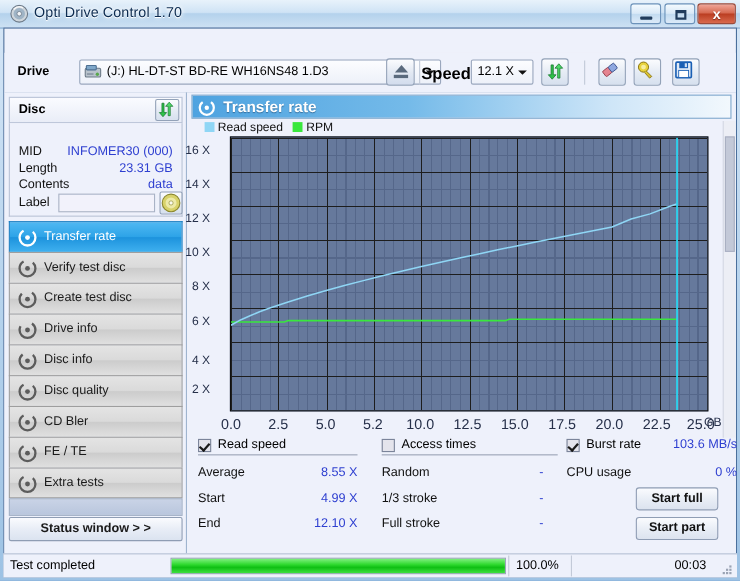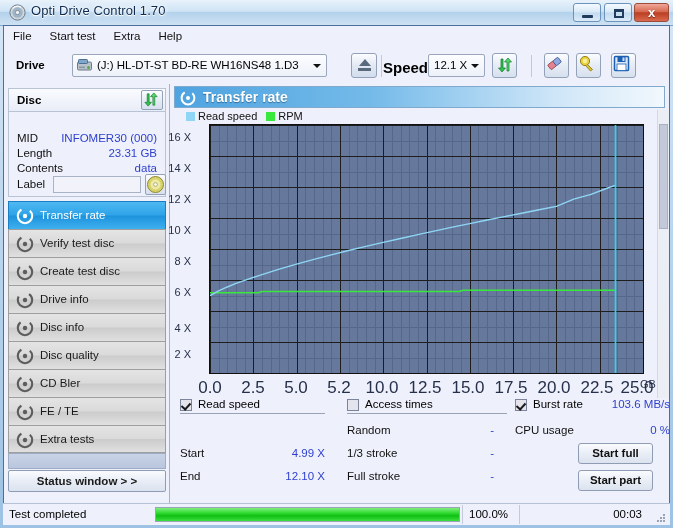--- a/index.html
+++ b/index.html
@@ -63,21 +63,21 @@
   .menu-item{
     float:left;padding:4px 9px 3px 9px;font-size:11.5px;color:#111;cursor:default;
   }
   
   #drivebar{
     position:absolute;left:0;top:22px;width:100%;height:36px;
     background:#eef1fb;border-bottom:1px solid #9fb4cf;
   }
   #drive-label{position:absolute;left:12px;top:11px;font-weight:bold;font-size:11.5px;}
   #drive-combo{
-    position:absolute;left:68px;top:6px;width:255px;height:23px;
+    position:absolute;left:68px;top:6px;width:329px;height:23px;
     background:linear-gradient(180deg,#fcfdff,#edf1f9);
     border:1px solid #9aa7bd;border-radius:2px;box-sizing:border-box;cursor:pointer;
   }
   #drive-combo .dicon{position:absolute;left:3px;top:2px;width:17px;height:17px;}
   #drive-combo .dtext{position:absolute;left:24px;top:4px;font-size:11.5px;white-space:nowrap;}
   .arrow-btn{
     position:absolute;right:2px;top:3px;width:15px;height:15px;cursor:pointer;
   }
   .arrow-btn:after{
     content:"";position:absolute;left:4px;top:6px;
@@ -185,21 +185,21 @@
   #chartwrap{position:absolute;left:4px;top:26px;right:4px;height:288px;}
   #legend{position:absolute;left:12px;top:0;height:13px;}
   .lg{float:left;margin-right:9px;font-size:11px;color:#111;}
   .lg i{display:inline-block;width:9px;height:9px;vertical-align:-1px;margin-right:3px;}
   #plotbox{
     position:absolute;left:35px;top:14px;width:435px;height:250px;
     background:#66799c;border:1px solid #101010;box-sizing:border-box;overflow:hidden;
   }
   #plotsvg{position:absolute;left:0;top:0;}
   .ytick{position:absolute;right:474px;font-size:11px;color:#26304a;text-align:right;width:60px;margin-left:24px;}
-  .xtick{position:absolute;top:268px;font-size:17px;color:#26304a;text-align:center;width:40px;}
+  .xtick{position:absolute;top:268px;font-size:13px;color:#26304a;text-align:center;width:40px;}
   #xunit{position:absolute;left:466px;top:268px;font-size:11px;color:#26304a;}
   
   #vscroll{
     position:absolute;right:0;top:26px;width:11px;height:288px;
     background:#eceef5;border-left:1px solid #d3d8e4;
   }
   #vscroll .thumb{position:absolute;left:1px;top:14px;width:9px;height:105px;background:#c3c9d8;border:1px solid #a9b0c2;box-sizing:border-box;}
   
   #stats{position:absolute;left:4px;top:314px;right:6px;height:118px;}
   .ckrow{position:absolute;top:0;height:16px;}
@@ -261,26 +261,20 @@
     <div class="winbtn" id="btn-max">
         <i></i>
       </div>
     <div class="winbtn" id="btn-close">
         <i>x</i>
       </div>
   </div>
 
   <div class="winframe">
 
-    <div id="menubar">
-      <div class="menu-item">File</div>
-      <div class="menu-item">Start test</div>
-      <div class="menu-item">Extra</div>
-      <div class="menu-item">Help</div>
-    </div>
 
     <div id="drivebar">
       <div id="drive-label">Drive</div>
 
       <div id="drive-combo">
         <svg class="dicon" viewBox="0 0 17 17">
           <rect x="1.5" y="5" width="14" height="8" rx="1.2" fill="#b9c3cc" stroke="#6c7a88"></rect>
           <rect x="2.5" y="2.5" width="9" height="4" rx=".8" fill="#7fa7c9" stroke="#4c6f92"></rect>
           <circle cx="12.5" cy="10.5" r="1.5" fill="#5aa84d"></circle>
           <rect x="3" y="9.5" width="6" height="1.6" fill="#8c98a5"></rect>
@@ -587,20 +581,24 @@
         <div class="thumb"></div>
       </div>
 
       <div id="stats">
 
         <div class="ckrow" style="left:6px;width:210px">
           <div class="ckbox on"></div>
           <div class="cklab">Read speed</div>
           <div class="ckline" style="width:145px"></div>
         </div>
+        <div class="srow" style="left:6px;top:26px;width:145px">
+          <span class="sk">Average</span>
+          <span class="sv" style="right:0">8.55 X</span>
+        </div>
         <div class="srow" style="left:6px;top:49px;width:145px">
           <span class="sk">Start</span>
           <span class="sv" style="right:0">4.99 X</span>
         </div>
         <div class="srow" style="left:6px;top:72px;width:145px">
           <span class="sk">End</span>
           <span class="sv" style="right:0">12.10 X</span>
         </div>
 
         <div class="ckrow" style="left:173px;width:200px">

